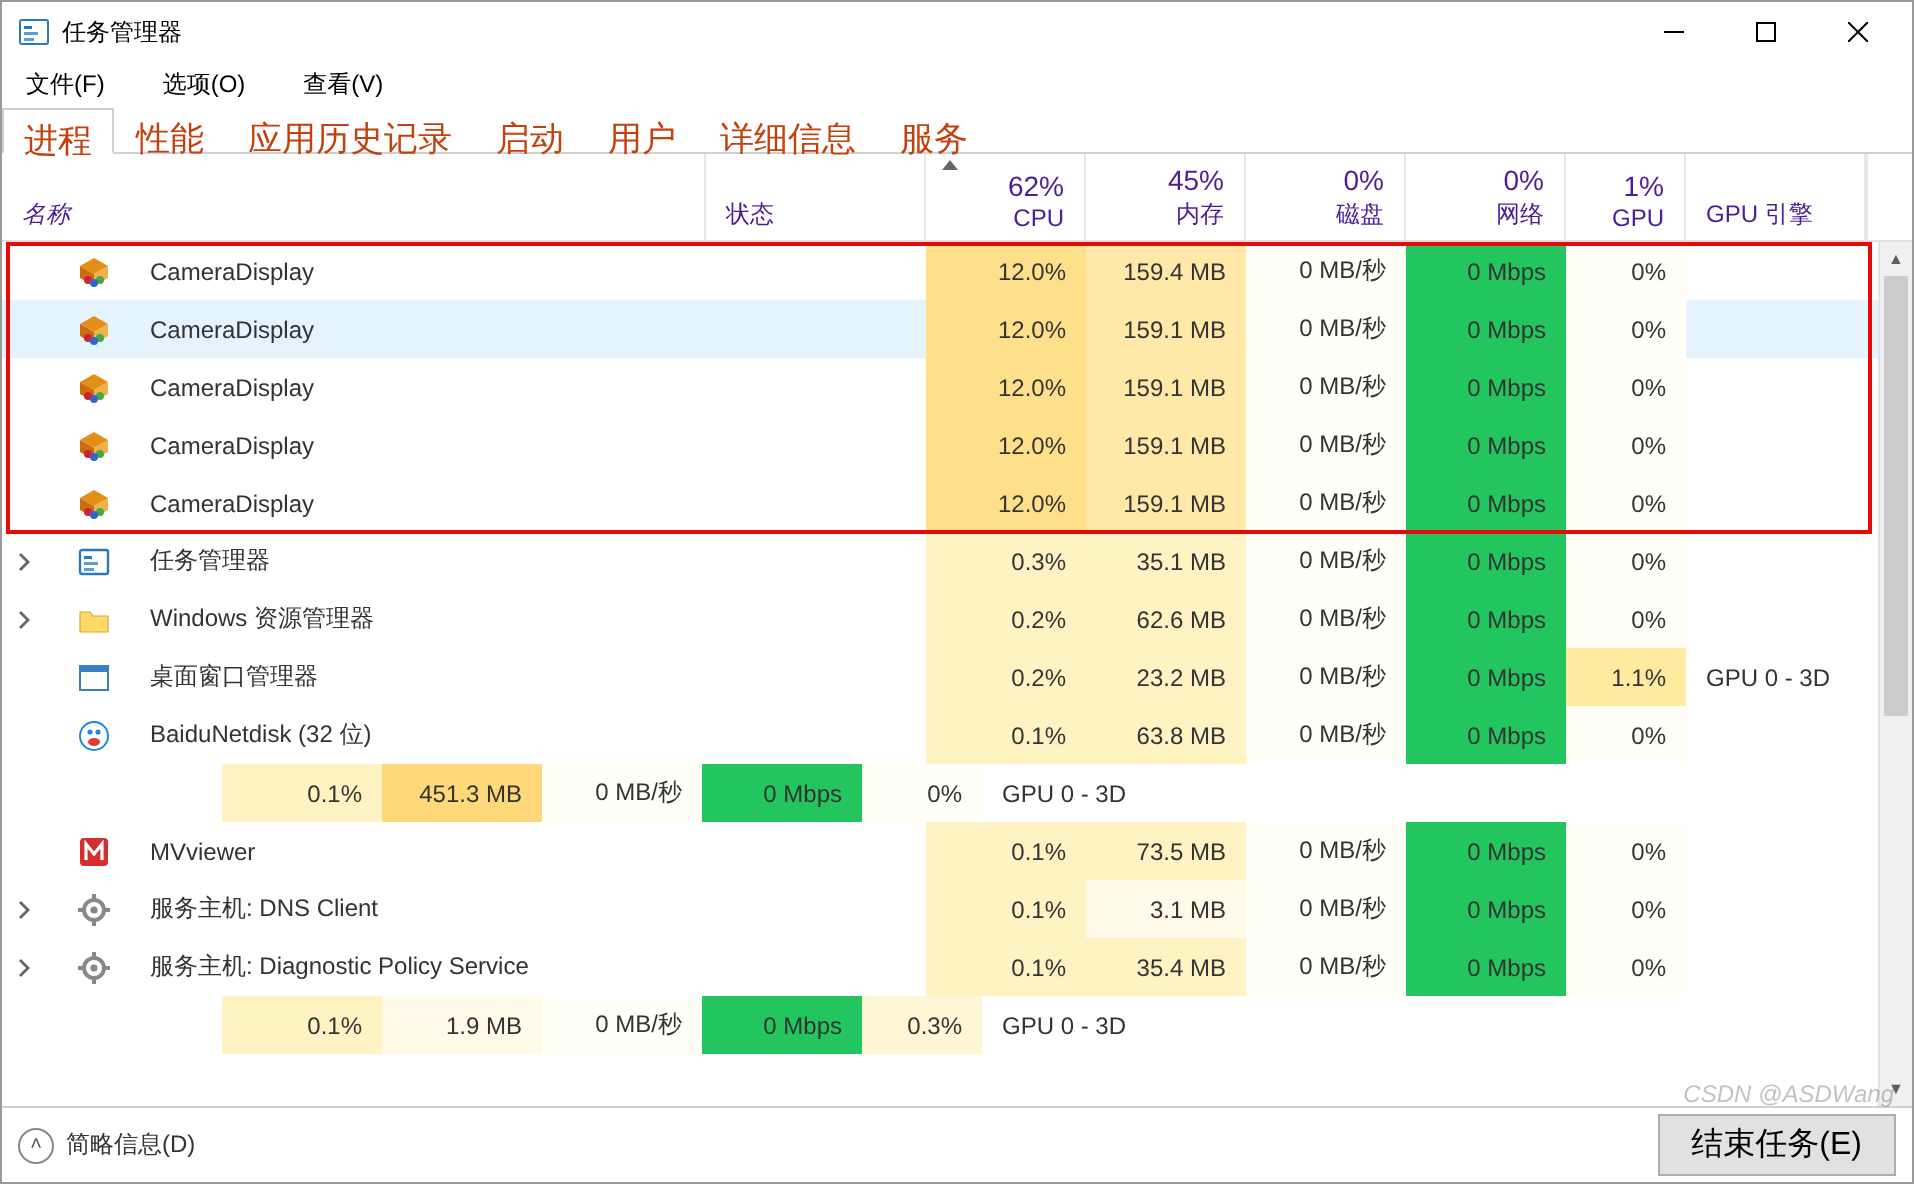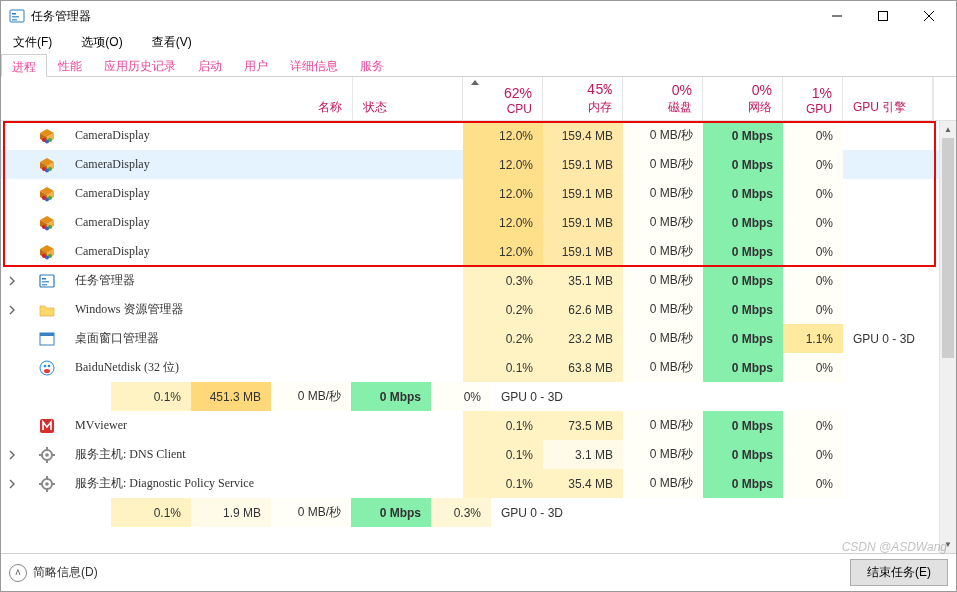--- a/index.html
+++ b/index.html
@@ -9,73 +9,73 @@
   .titlebar .app-icon { width: 16px; height: 16px; margin-right: 6px; }
   .titlebar .title { flex: 1; font-size: 12px; color: #000; }
   .winbtns { display: flex; height: 100%; }
   .winbtn { width: 46px; display: flex; align-items: center; justify-content: center; }
   .winbtn svg { width: 10px; height: 10px; }
   
   .menubar { height: 22px; display: flex; align-items: center; padding: 0 4px; gap: 13px; }
   .menuitem { padding: 2px 8px; font-size: 12px; color: #000; }
   
   .tabs { display: flex; height: 24px; border-bottom: 1px solid #d0d0d0; }
-  .tab { padding: 4px 10px 3px 10px; font-size: 12px; color: #ec4899; border: 1px solid transparent; border-bottom: none; cursor: default; }
+  .tab { padding: 4px 10px 3px 10px; font-size: 17px; color: #c2410c; border: 1px solid transparent; border-bottom: none; cursor: default; }
   .tab.active { background: #fff; border: 1px solid #d0d0d0; border-bottom: 1px solid #fff; position: relative; top: 1px;}
   
   .tablewrap { flex: 1; display: flex; flex-direction: column; position: relative; }
   .thead { display: flex; height: 44px; border-bottom: 1px solid #e0e0e0; align-items: stretch; }
-  .th { border-right: 1px solid #e8e8e8; display: flex; flex-direction: column; justify-content: flex-end; padding: 4px 10px; font-size: 12px; color: #be185d; }
+  .th { border-right: 1px solid #e8e8e8; display: flex; flex-direction: column; justify-content: flex-end; padding: 4px 10px; font-size: 12px; color: #4c1d95; }
   .th .pct { text-align: right; font-size: 14px; margin-bottom: 1px; }
   .th .lab { text-align: right; }
-  .th.name { flex: 0 0 352px; align-items: flex-end; justify-content: flex-end; }
+  .th.name { flex: 0 0 352px; align-items: flex-start; justify-content: flex-end; font-style: italic; }
   .th.status { flex: 0 0 110px; align-items: flex-start; justify-content: flex-end; }
   .th.cpu { flex: 0 0 80px; }
-  .th.mem { flex: 0 0 80px; font-family: Liberation Mono, monospace; }
+  .th.mem { flex: 0 0 80px; }
   .th.disk { flex: 0 0 80px; }
   .th.net { flex: 0 0 80px; }
   .th.gpu { flex: 0 0 60px; }
   .th.gpuengine { flex: 0 0 90px; align-items: flex-start; justify-content: flex-end; text-align:left;}
   .th.sortmark { position: relative; }
   .th.sortmark::before { content: ''; position: absolute; top: 3px; left: 8px; width: 0; height: 0; border-left: 4px solid transparent; border-right: 4px solid transparent; border-bottom: 5px solid #666; }
   
   .scrollgutter { flex: 0 0 17px; border-left: 1px solid #e8e8e8; }
   
   .tbody { flex: 1; overflow: hidden; position: relative; }
   .row { display: flex; height: 29px; align-items: stretch; border-bottom: 0px solid #f3f3f3; }
   .row.selected { background: #e5f3ff; }
   .cell { display: flex; align-items: center; padding: 0 10px; font-size: 12px; overflow: hidden; white-space: nowrap;}
-  .cell.name { flex: 0 0 352px; padding-left: 4px; gap: 20px; font-family: Liberation Serif, serif; }
+  .cell.name { flex: 0 0 352px; padding-left: 4px; gap: 20px; }
   .cell.status { flex: 0 0 110px; }
   .cell.num { justify-content: flex-end; }
   .cell.cpu { flex: 0 0 80px; background: #fff8d6; }
   .cell.mem { flex: 0 0 80px; background: #fffbe8; }
   .cell.disk { flex: 0 0 80px; background: #fffef7; }
-  .cell.net { flex: 0 0 80px; background: #86efac; font-weight: bold; }
+  .cell.net { flex: 0 0 80px; background: #22c55e; }
   .cell.gpu { flex: 0 0 60px; background: #fffef7; }
   .cell.gpuengine { flex: 0 0 90px; }
   .expander { width: 14px; height: 14px; display:inline-flex; align-items:center; justify-content:center; color:#666; font-size: 10px;}
   .proc-icon { width: 16px; height: 16px; display:inline-flex; align-items:center; justify-content:center; }
   .space16 { width: 14px; height: 14px; display:inline-block;}
   
   .heat-cpu-12 { background: #ffe08a !important; }
   .heat-cpu-low { background: #fff3c4 !important; }
   .heat-mem-159 { background: #ffe8a8 !important; }
   .heat-mem-451 { background: #ffd87a !important; }
   .heat-mem-mid { background: #fff3c4 !important; }
   .heat-gpu-11 { background: #ffeaa0 !important; }
   .heat-gpu-03 { background: #fff6d6 !important; }
   
   .redbox { position: absolute; border: 2px solid #e90808; pointer-events: none; }
   
   .bottombar { height: 38px; border-top: 1px solid #d0d0d0; display: flex; align-items: center; padding: 0 8px; gap: 8px; }
   .fewerdetails { display:flex; align-items:center; gap:6px; font-size:12px;}
   .circ-up { width:18px; height:18px; border:1px solid #888; border-radius: 50%; display:flex; align-items:center; justify-content:center; font-size:10px; color:#555;}
   .spacer { flex:1; }
-  .endtask { padding: 4px 16px; border:1px solid #adadad; background:#e1e1e1; font-size:12px; min-width:90px;text-align:center; }
+  .endtask { padding: 4px 16px; border:1px solid #adadad; background:#e1e1e1; font-size:16px; min-width:90px;text-align:center; }
   
   .vscroll { position:absolute; right:0; top:0; bottom:0; width:17px; background:#f0f0f0; border-left:1px solid #e3e3e3; display:flex; flex-direction:column; align-items:center;}
   .vscroll .arrow { height:17px; width:100%; display:flex; align-items:center; justify-content:center; color:#606060; font-size:8px;}
   .vscroll .track { flex:1; width:100%; position:relative;}
   .vscroll .thumb { position:absolute; left:2px; right:2px; top:0; height:220px; background:#cdcdcd;}
   .watermark { position: absolute; right: 10px; bottom: 38px; color: rgba(120,120,120,0.45); font-size: 12px; pointer-events:none; font-style: italic;}
 </style>
 </head>
 <body>
 

